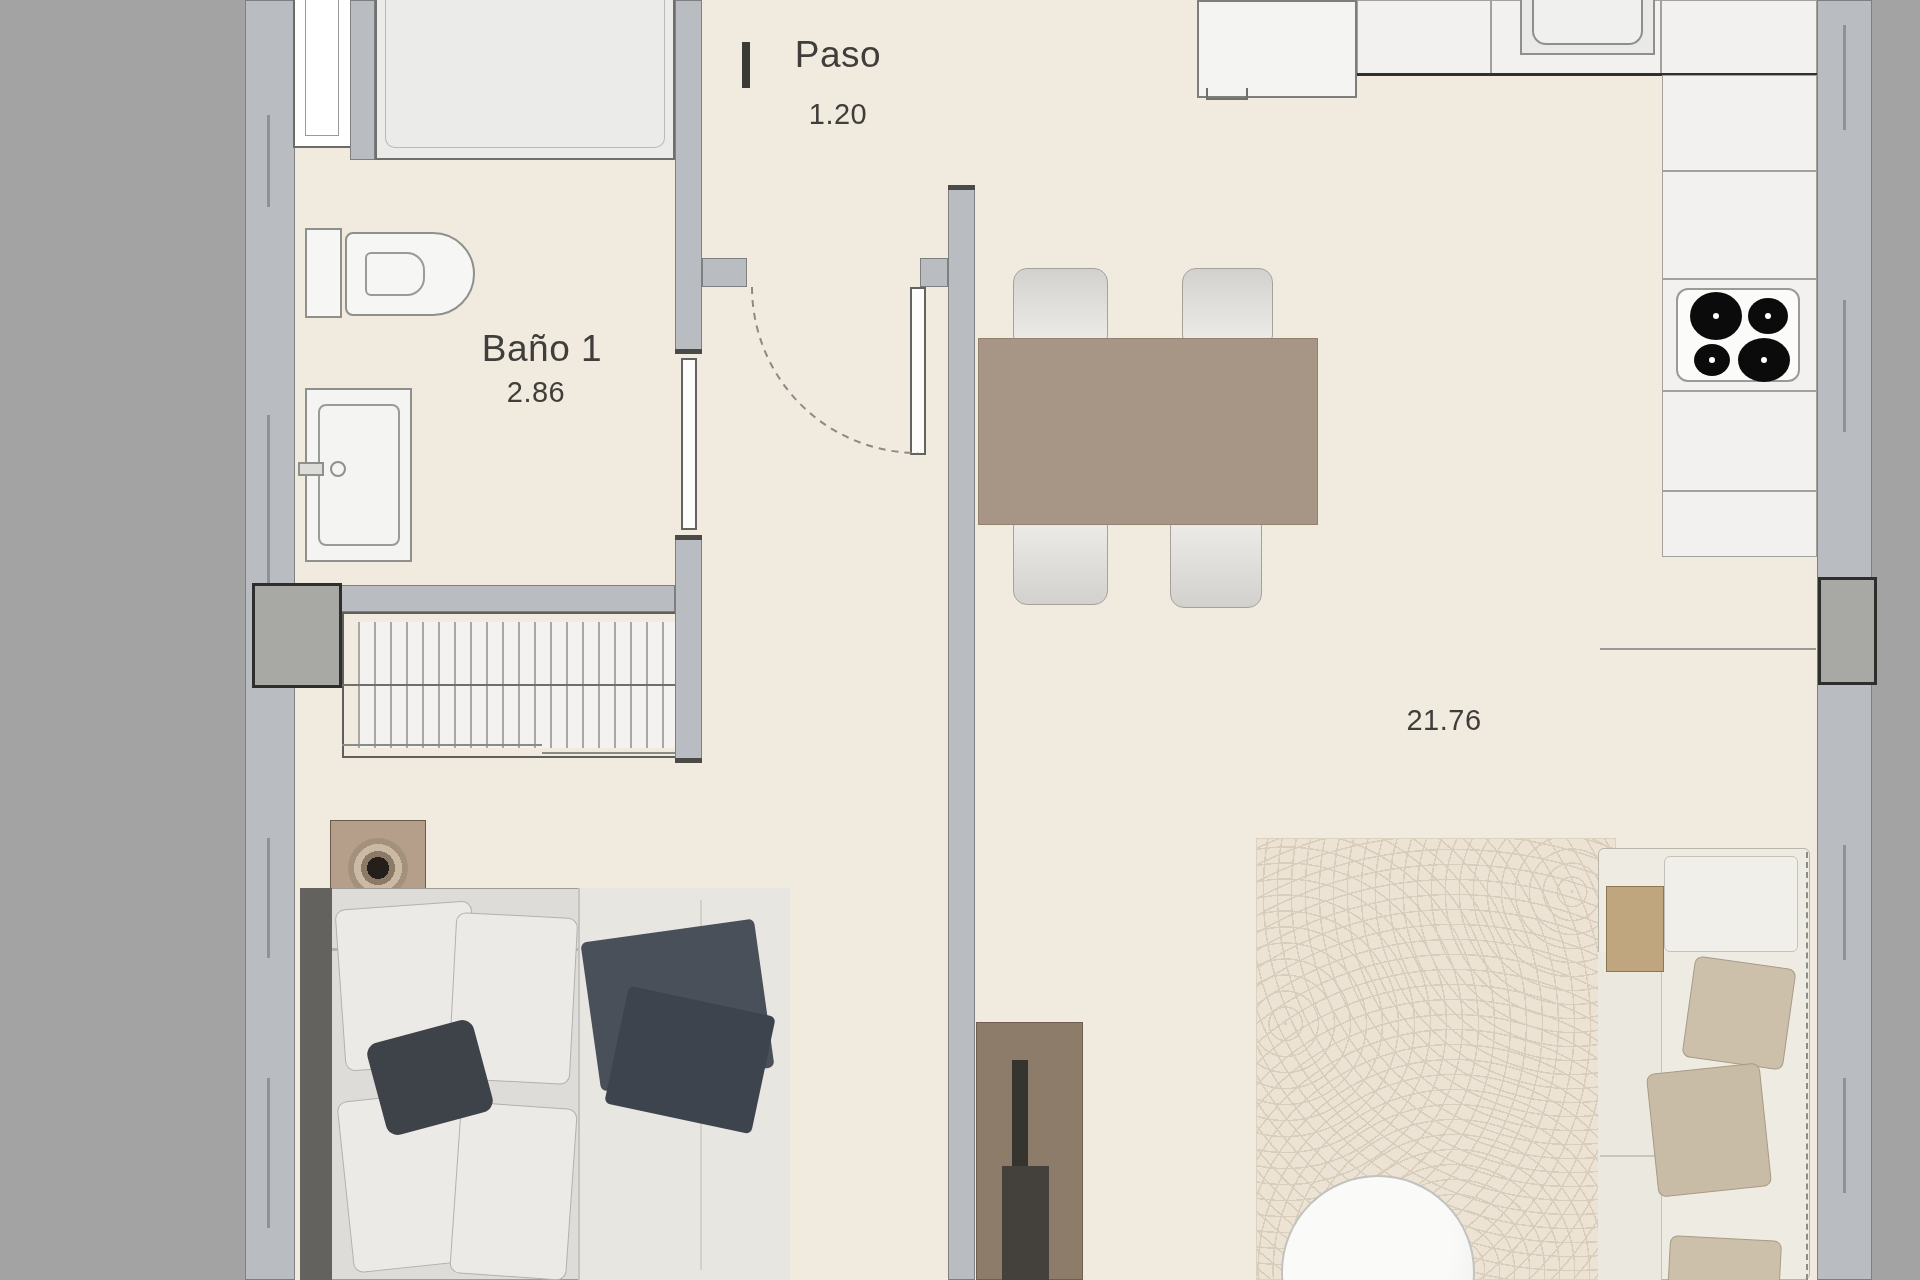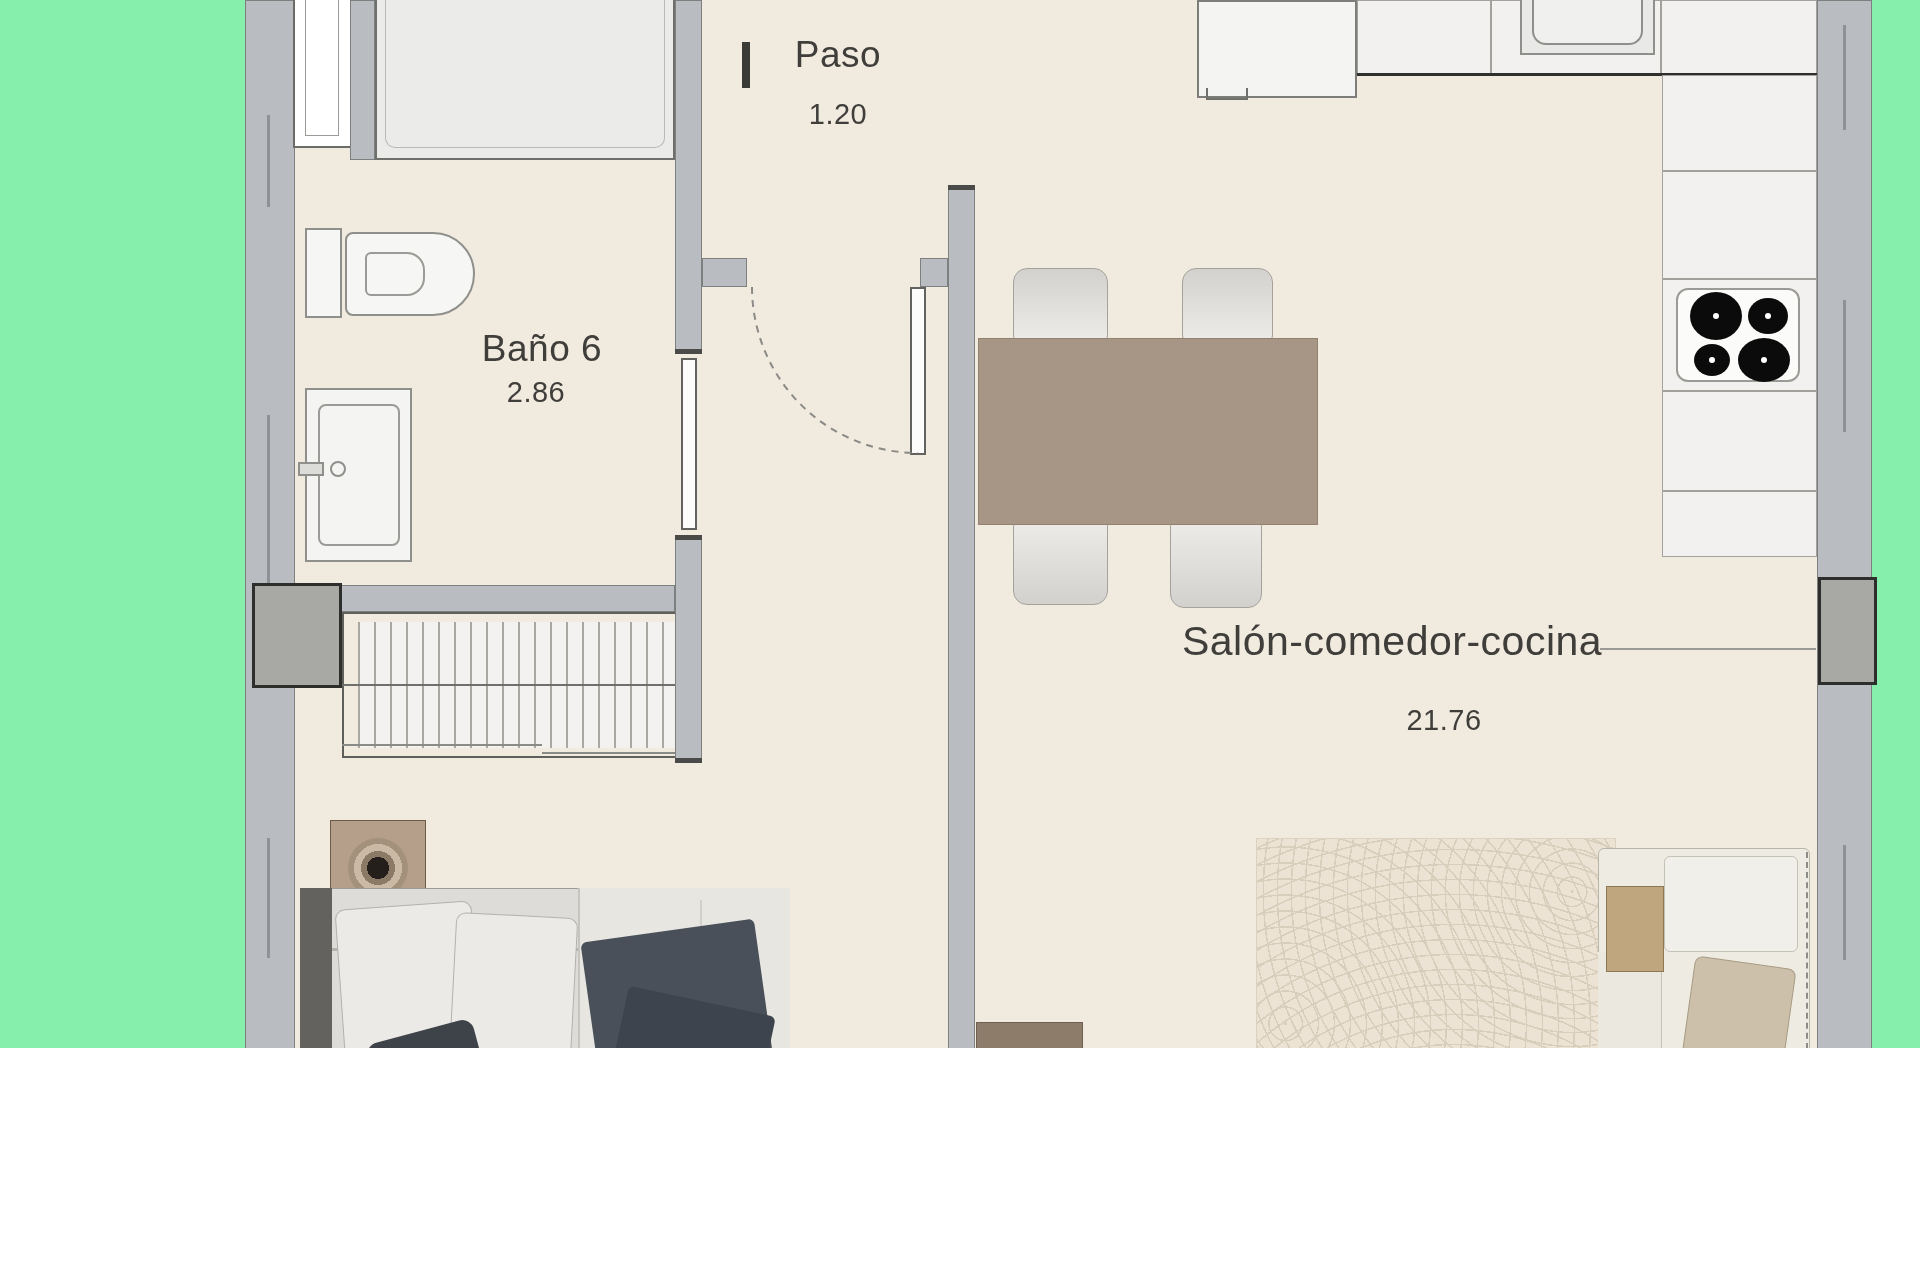--- a/index.html
+++ b/index.html
@@ -1,16 +1,16 @@
 <!DOCTYPE html>
 <html><head>
 <meta charset="utf-8">
 <style>
   html,body{margin:0;padding:0;background:#ffffff;}
-  .canvas{position:relative;width:1920px;height:1048px;background:#86efac;overflow:hidden;
+  .canvas{position:relative;width:1920px;height:1280px;background:#a3a3a3;overflow:hidden;
           font-family:"Liberation Sans", sans-serif;}
   .abs{position:absolute;}
   .floor{background:#f0eadf;}
   .wall{background:#b9bdc1;border:1px solid #55555296;box-sizing:border-box;}
   .wall-dash{background:#8e9296;width:3px;}
   .pillar{background:#a8a8a4;border:3px solid #2e2e2c;box-sizing:border-box;}
   .cap{background:#4a4a48;}
   .counter{background:#f2f1ef;border:1px solid #a3a19b;box-sizing:border-box;}
   .counter-divider{background:#a3a19b;}
   .counter-edge{background:#2f2f2d;}
@@ -173,19 +173,18 @@
   <div class="abs wall-dash" style="left:1843px;top:845px;height:115px;"></div>
   <div class="abs wall-dash" style="left:1843px;top:1078px;height:115px;"></div>
 
   <div class="abs pillar" style="left:1818px;top:577px;width:59px;height:108px;"></div>
 
   <div class="abs" style="left:1600px;top:648px;width:216px;height:0;border-top:2px solid #9b9995;"></div>
 
   <div class="abs label label-room" style="left:738px;top:34px;width:200px;">Paso</div>
   <div class="abs label label-area" style="left:738px;top:98px;width:200px;">1.20</div>
 
-  <div class="abs label label-room" style="left:432px;top:328px;width:220px;">Baño 6</div>
+  <div class="abs label label-room" style="left:432px;top:328px;width:220px;">Baño 1</div>
   <div class="abs label label-area" style="left:426px;top:376px;width:220px;">2.86</div>
 
-  <div class="abs label label-big" style="left:1172px;top:618px;width:440px;">Salón-comedor-cocina</div>
   <div class="abs label label-area" style="left:1334px;top:704px;width:220px;">21.76</div>
 
 </div>
 
 </body></html>

